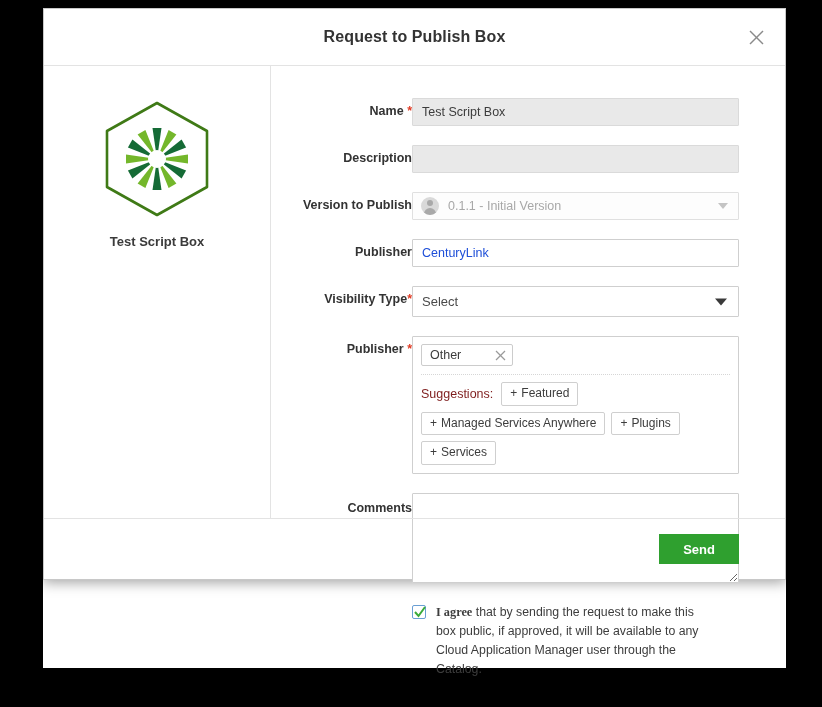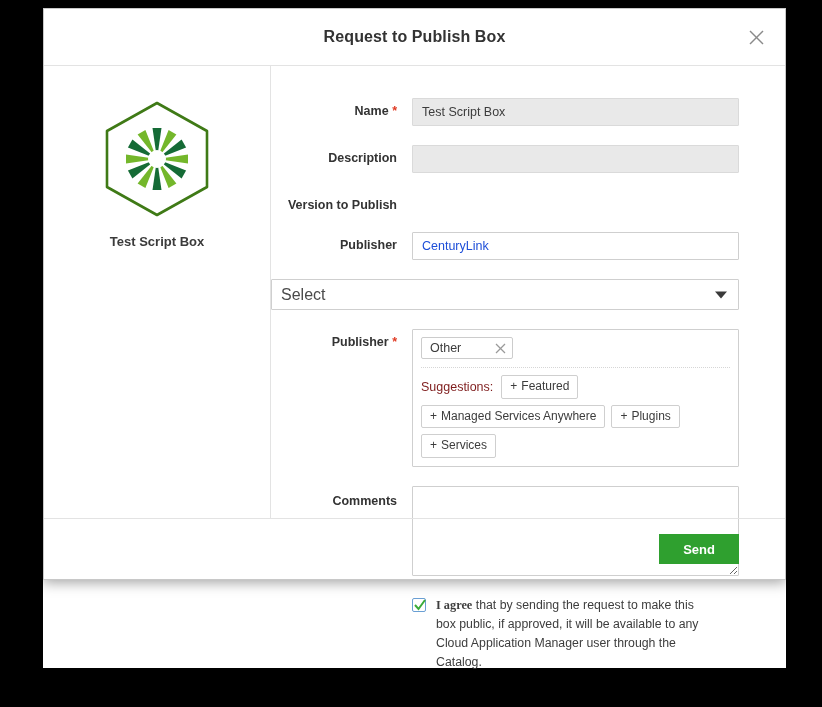--- a/index.html
+++ b/index.html
@@ -134,21 +134,20 @@
     padding: 32px 46px 0 0;
   }
   .frow {
     display: flex;
     align-items: flex-start;
     margin-bottom: 19px;
   }
   .flabel {
     flex: 0 0 141px;
     text-align: right;
-    padding-right: 15px;
     padding-top: 6px;
     font-size: 12.5px;
     font-weight: bold;
     color: #333333;
     line-height: 1.2;
   }
   .req { color: #e03b24; font-weight: bold; }
   .fctrl { flex: 1 1 auto; }
 
   .inp {
@@ -230,21 +229,21 @@
     width: 100%;
     height: 31px;
     border: 1px solid #cfcfcf;
     background: #ffffff;
     display: flex;
     align-items: center;
     padding: 0 9px;
     border-radius: 1px;
     cursor: pointer;
   }
-  .sel-text { font-size: 16px; color: #4a4a4a; }
+  .sel-text { font-size: 13px; color: #4a4a4a; }
   .caret-dark {
     position: absolute;
     right: 11px;
     top: 50%;
     transform: translateY(-50%);
     width: 0; height: 0;
     border-left: 6px solid transparent;
     border-right: 6px solid transparent;
     border-top: 7px solid #3a3a3a;
   }
@@ -438,30 +437,38 @@
 
         <div class="frow">
           <div class="flabel">Description</div>
           <div class="fctrl">
             <input class="inp empty-disabled" type="text" readonly="" style="">
           </div>
         </div>
 
         <div class="frow">
           <div class="flabel">Version to Publish</div>
+          <div class="fctrl">
+            <div class="version-sel">
+              <span class="avatar"></span>
+              <span class="version-text">0.1.1 - Initial Version</span>
+              <span class="caret-muted"></span>
+            </div>
+          </div>
         </div>
 
         <div class="frow">
           <div class="flabel">Publisher</div>
           <div class="fctrl">
             <input class="inp" type="text" value="CenturyLink" style="">
           </div>
         </div>
 
         <div class="frow">
+          <div class="flabel"><span>Visibility Type</span><span class="req">*</span></div>
           <div class="fctrl">
             <div class="sel-wrap">
               <span class="sel-text">Select</span>
               <span class="caret-dark"></span>
             </div>
           </div>
         </div>
 
         <div class="frow">
           <div class="flabel"><span>Publisher</span> <span class="req">*</span></div>

